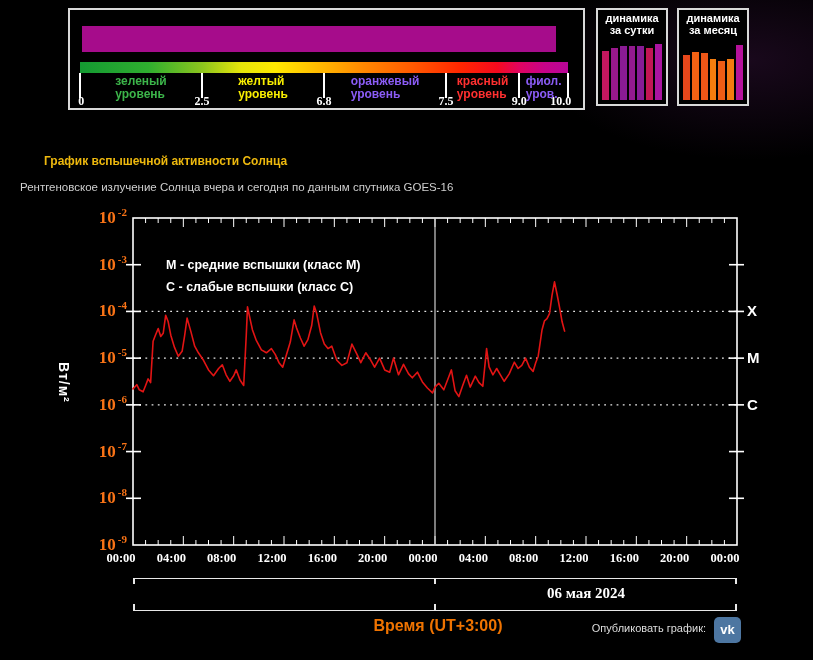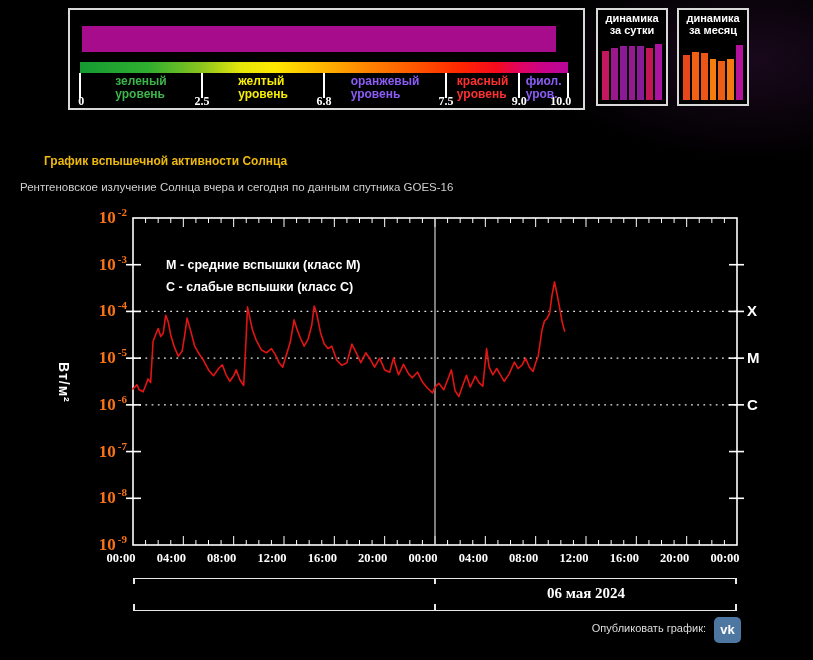--- a/index.html
+++ b/index.html
@@ -253,20 +253,21 @@
   <div class="bline" style="top:578px;"></div>
   <div class="btick" style="left:133px;top:578px;"></div>
   <div class="btick" style="left:434px;top:578px;"></div>
   <div class="btick" style="left:735px;top:578px;"></div>
   <div class="date-label" style="left:435px;">06 мая 2024</div>
   <div class="bline" style="top:610px;"></div>
   <div class="btick" style="left:133px;top:604px;"></div>
   <div class="btick" style="left:434px;top:604px;"></div>
   <div class="btick" style="left:735px;top:604px;"></div>
 
+  <div class="xlabel">Время (UT+3:00)</div>
   <div class="publish-label">Опубликовать график:</div>
   <div class="vk-btn">vk</div>
 
 <div class="ytick-label" style="left: 67px; top: 206px;">10<sup> -2</sup></div>
     <div class="ytick-label" style="left: 67px; top: 252.714px;">10<sup> -3</sup></div>
     <div class="ytick-label" style="left: 67px; top: 299.429px;">10<sup> -4</sup></div>
     <div class="ytick-label" style="left: 67px; top: 346.143px;">10<sup> -5</sup></div>
     <div class="ytick-label" style="left: 67px; top: 392.857px;">10<sup> -6</sup></div>
     <div class="ytick-label" style="left: 67px; top: 439.571px;">10<sup> -7</sup></div>
     <div class="ytick-label" style="left: 67px; top: 486.286px;">10<sup> -8</sup></div>

